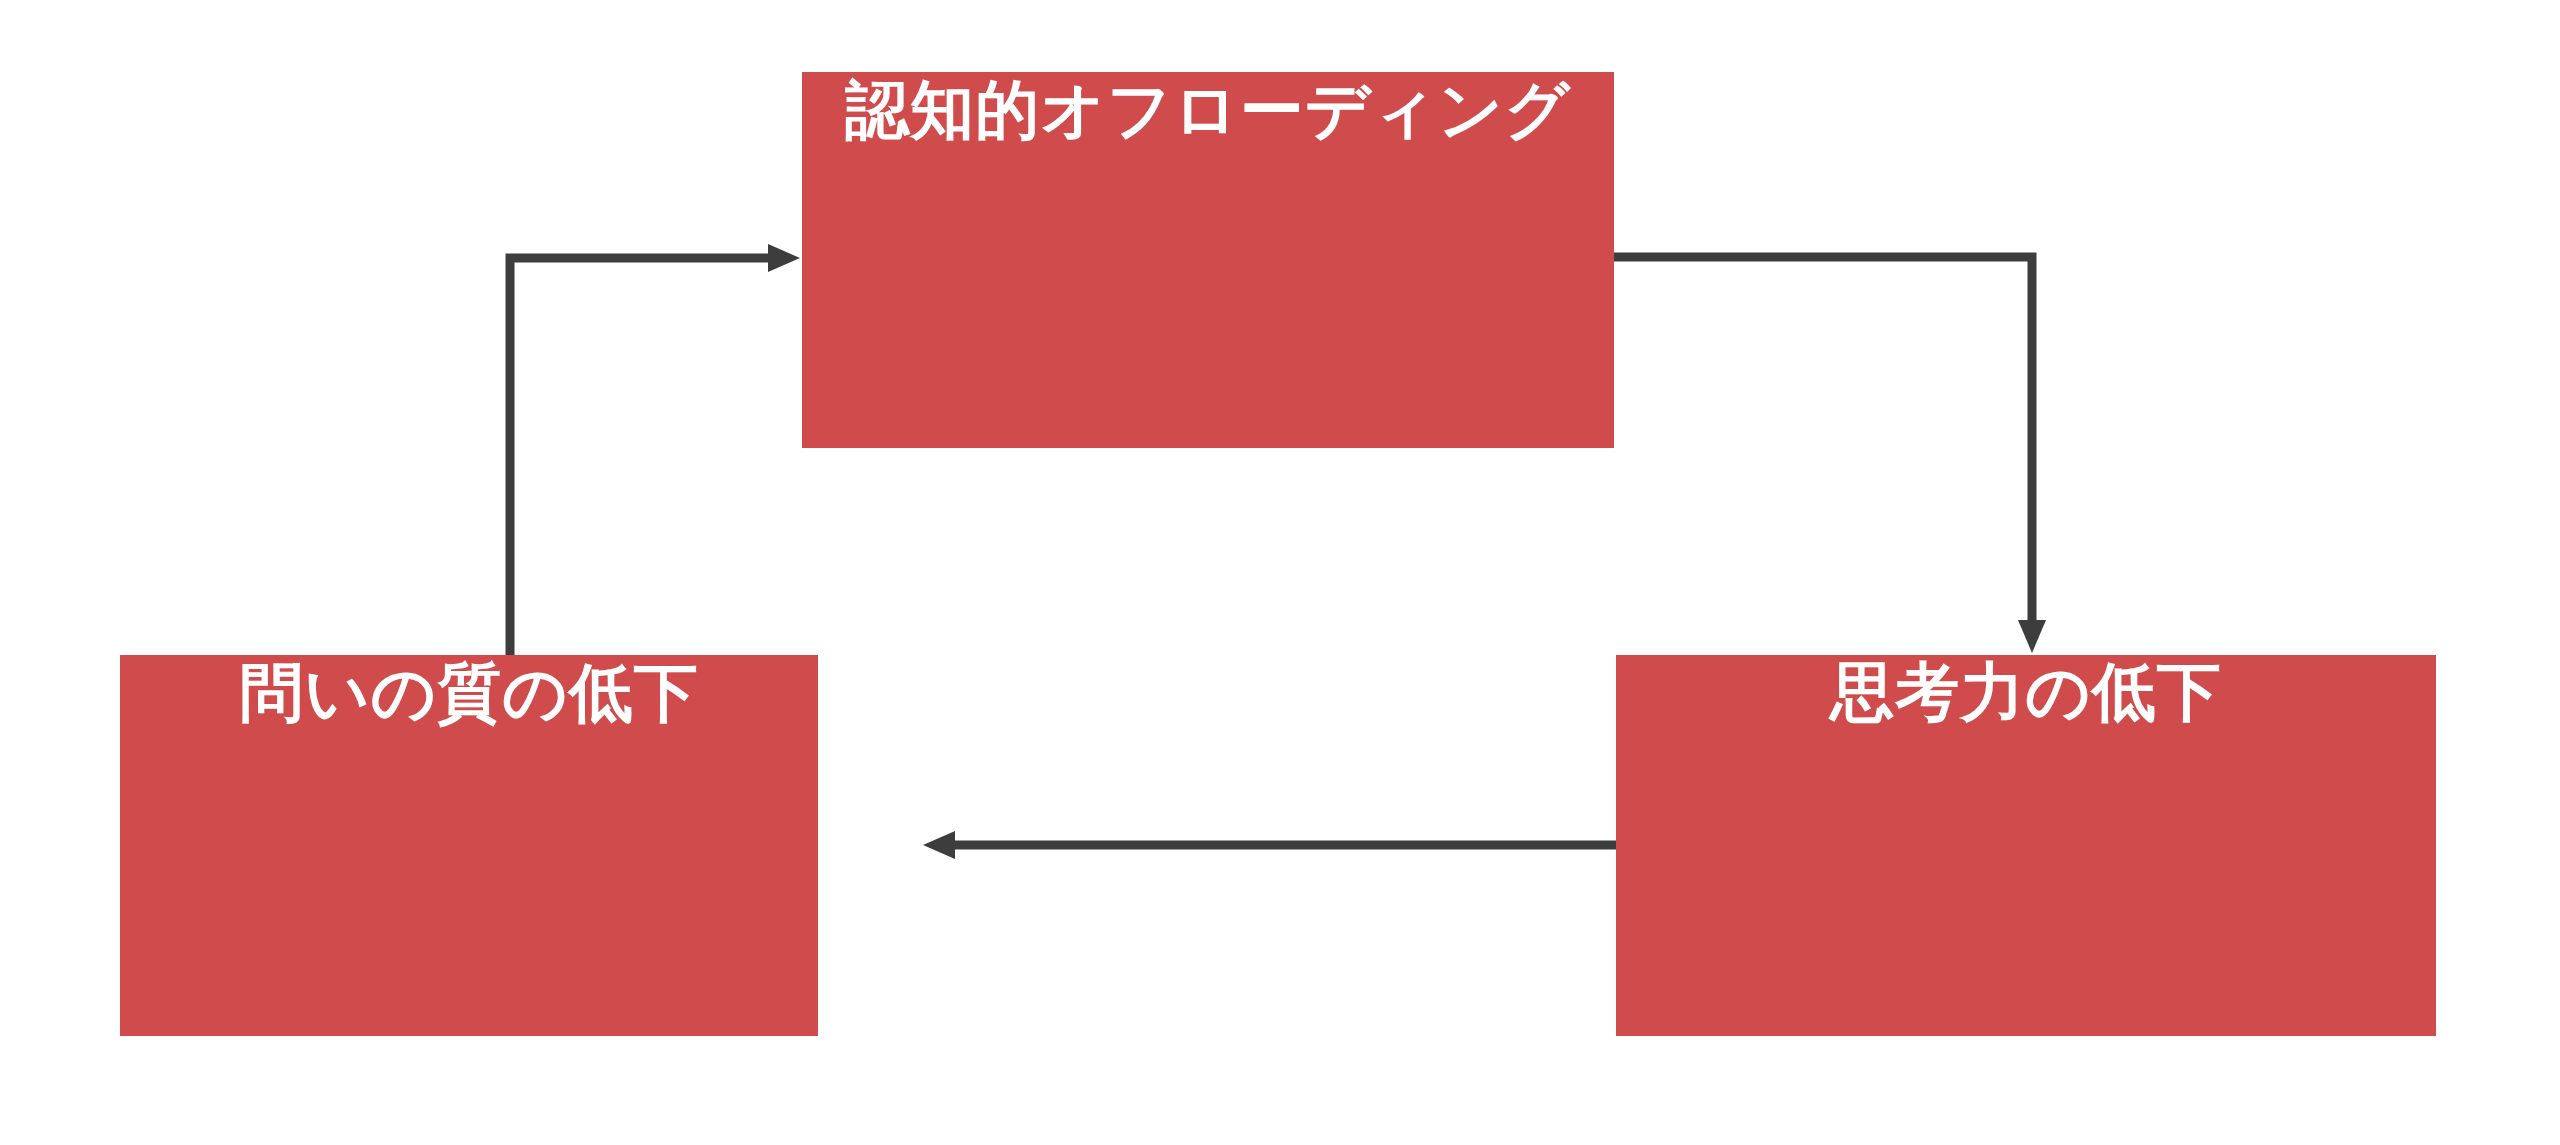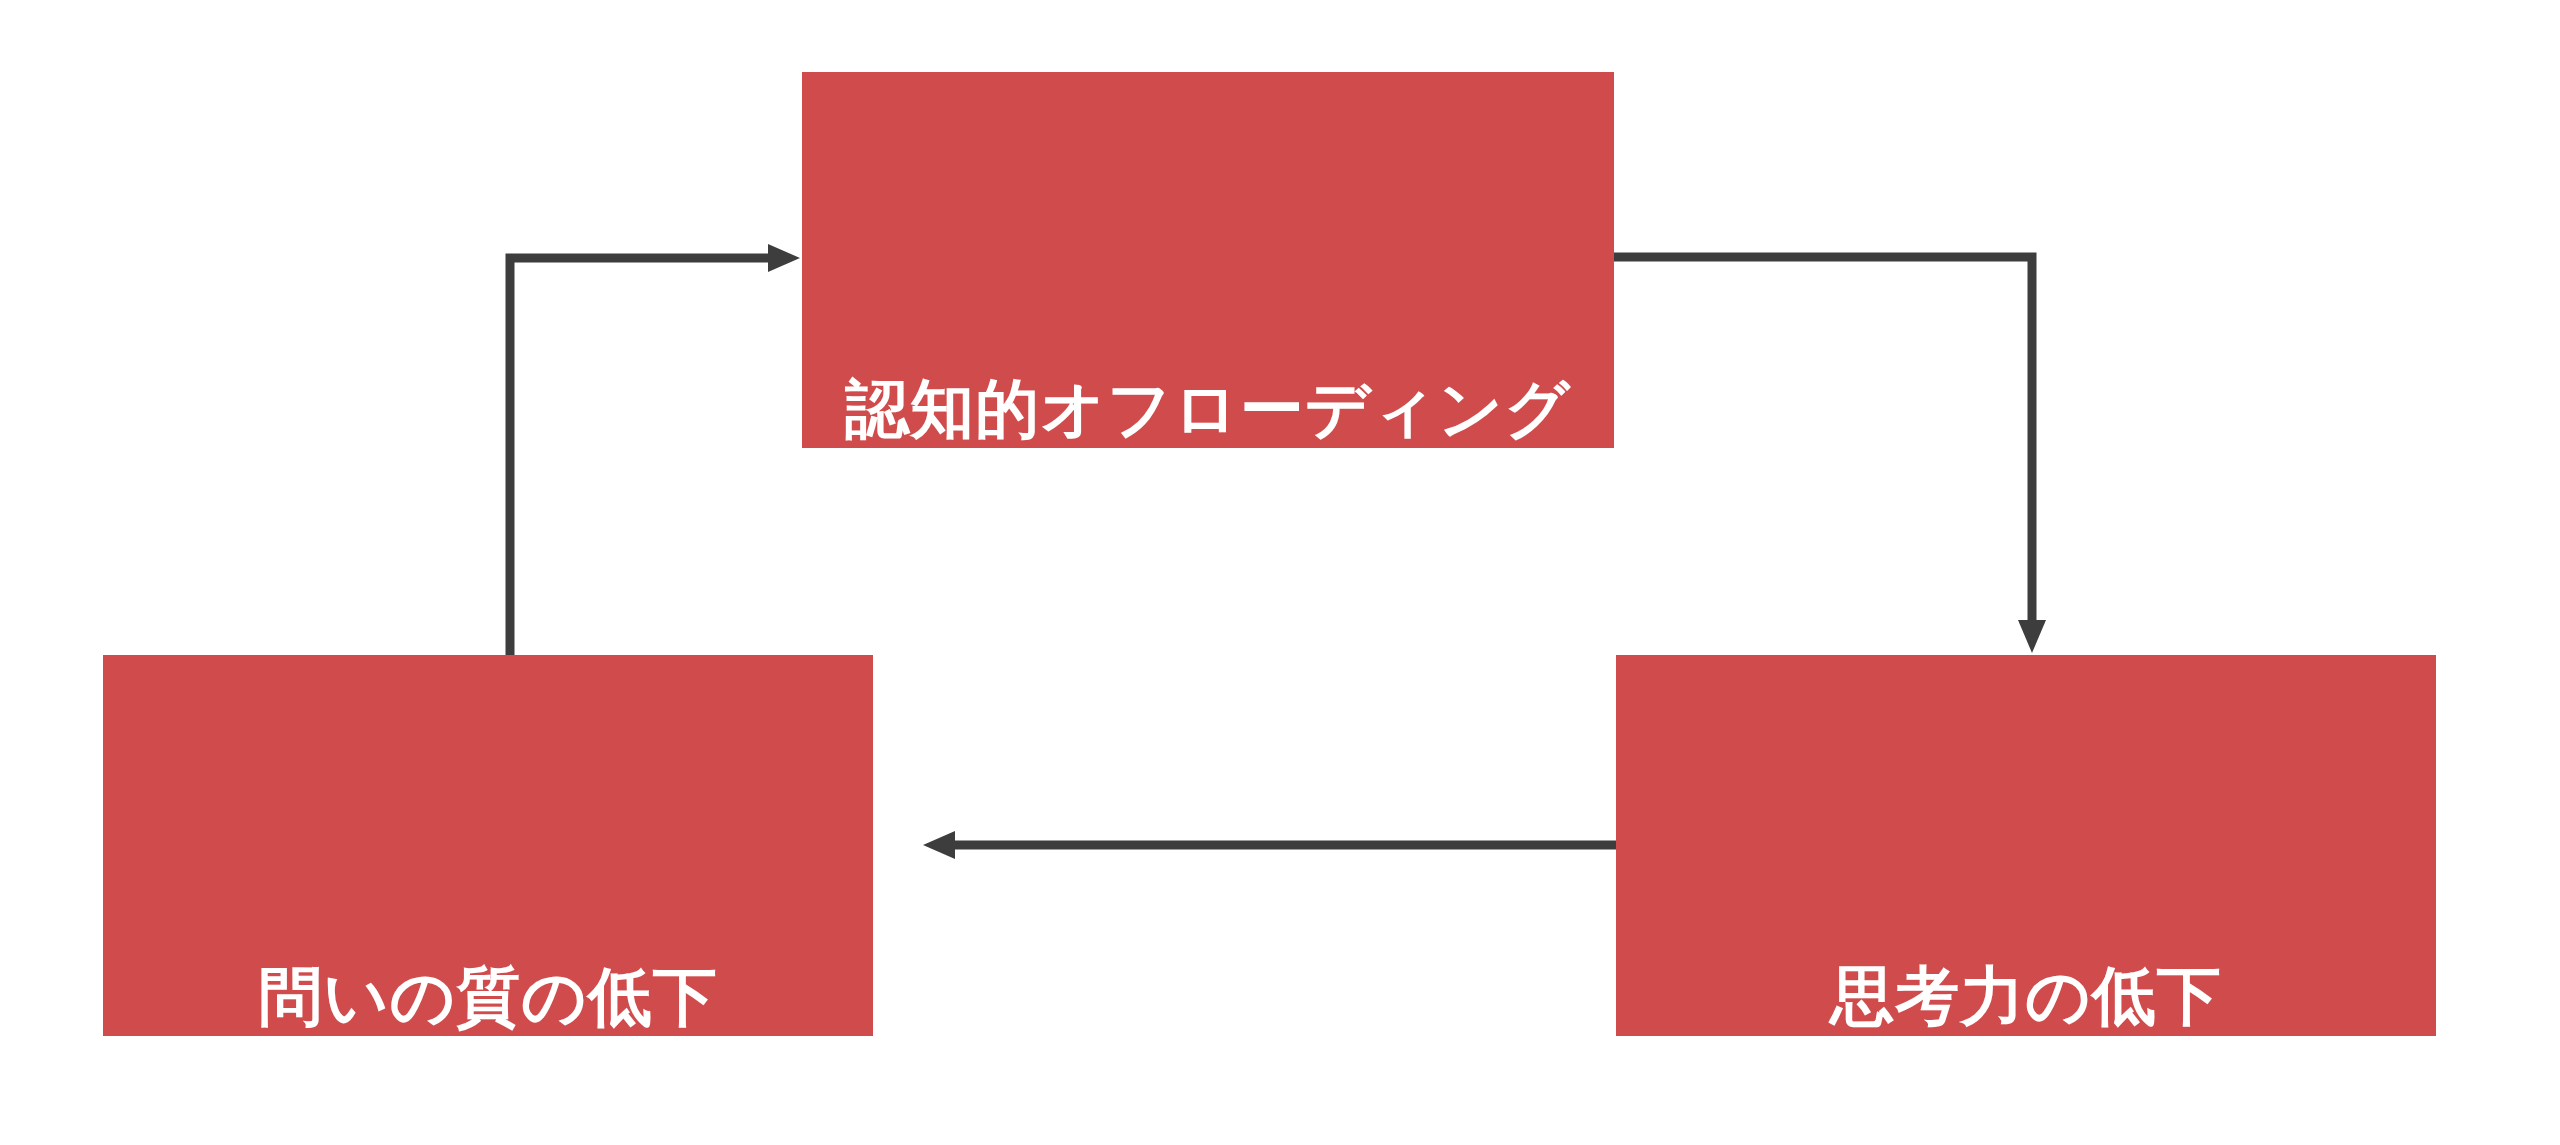--- a/index.html
+++ b/index.html
@@ -36,31 +36,31 @@
   .edge-head {
     fill: var(--arrow-color, #3d3d3d);
     stroke: none;
   }
 
   .node {
     position: absolute;
     background: var(--node-fill, #d04b4b);
     color: var(--node-text, #ffffff);
     display: flex;
-    align-items: flex-end;
+    align-items: flex-start;
     justify-content: center;
     text-align: center;
     font-size: 64px;
     font-weight: bold;
     letter-spacing: 1px;
     line-height: 1.2;
   }
 
   .node-top    { left: 802px;  top: 72px;  width: 812px; height: 376px; }
-  .node-left   { left: 103px;  top: 655px; width: 770px; height: 381px; }
+  .node-left   { left: 120px;  top: 655px; width: 698px; height: 381px; }
   .node-right  { left: 1616px; top: 655px; width: 820px; height: 381px; font-family: Liberation Serif, serif; }
 </style>
 </head>
 <body>
 
 <div class="canvas">
 
   <svg class="edges-layer" viewBox="0 0 2560 1145" xmlns="http://www.w3.org/2000/svg" aria-hidden="true">
 
     <g>

